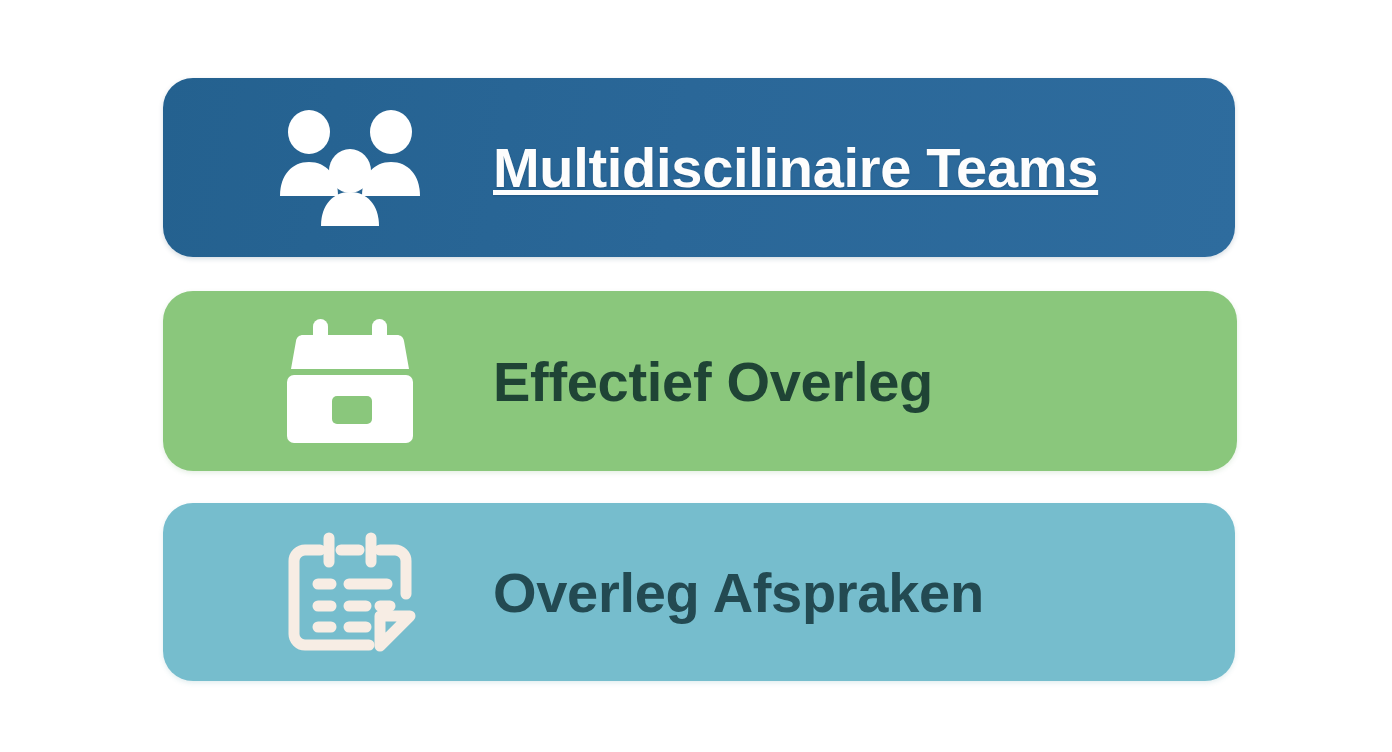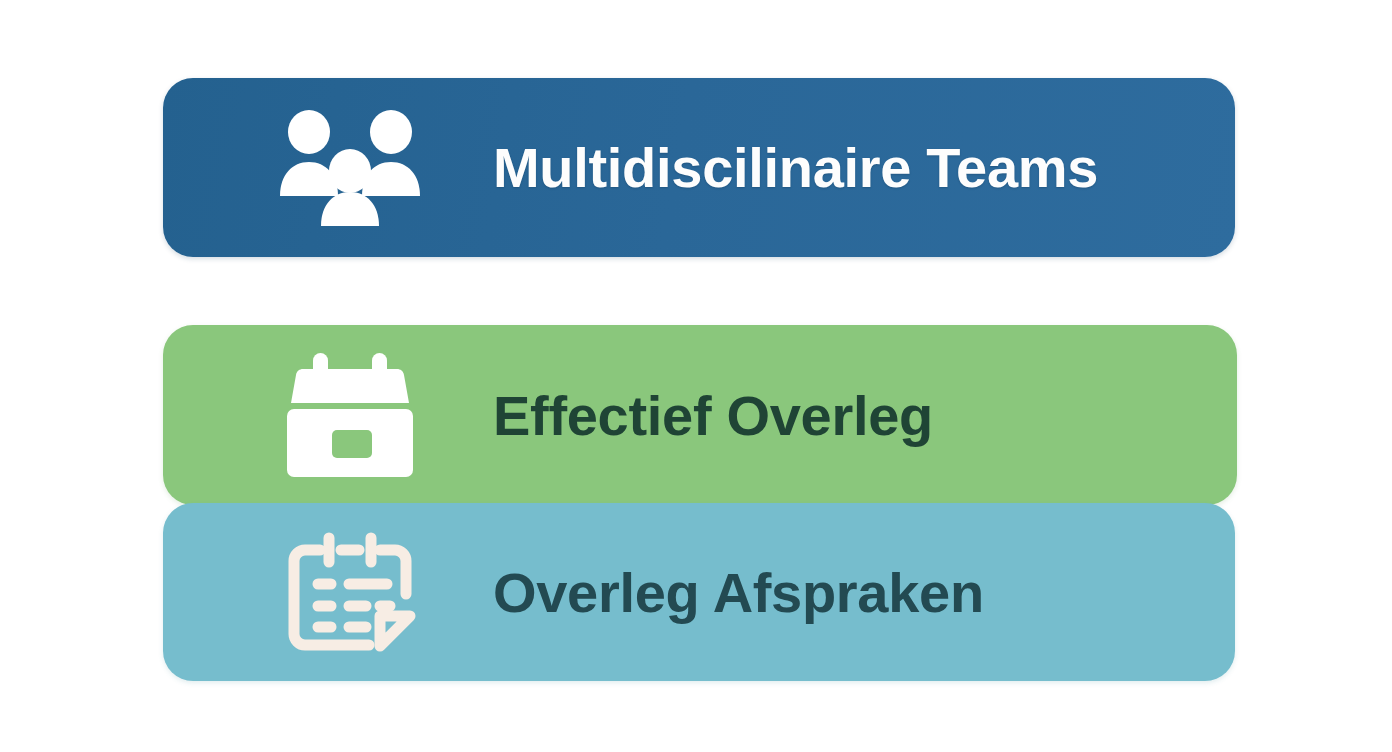--- a/index.html
+++ b/index.html
@@ -37,21 +37,20 @@
   }
 
   
   .card--overleg {
     left: 163px;
     top: 291px;
     width: 1074px;
     height: 180px;
     background: #8ac77c;
     box-shadow: 0 2px 5px rgba(90,150,80,0.16);
-    margin-top: 34px;
   }
 
   
   .card--afspraken {
     left: 163px;
     top: 503px;
     width: 1072px;
     height: 178px;
     background: #76bdcd;
     box-shadow: 0 2px 5px rgba(70,140,155,0.16);
@@ -73,20 +72,21 @@
     margin-left: 68px;
     font-size: 56px;
     font-weight: 600;
     letter-spacing: -0.3px;
     white-space: nowrap;
   }
 
   .card--teams .card-label {
     color: #fdfdfd;
     text-shadow: 0 1px 2px rgba(12,45,75,0.30);
+    text-decoration: underline;
   }
   .card--overleg .card-label {
     color: #1f4435;
   }
   .card--afspraken .card-label {
     color: #234a52;
   }
 </style>
 </head>
 <body>

